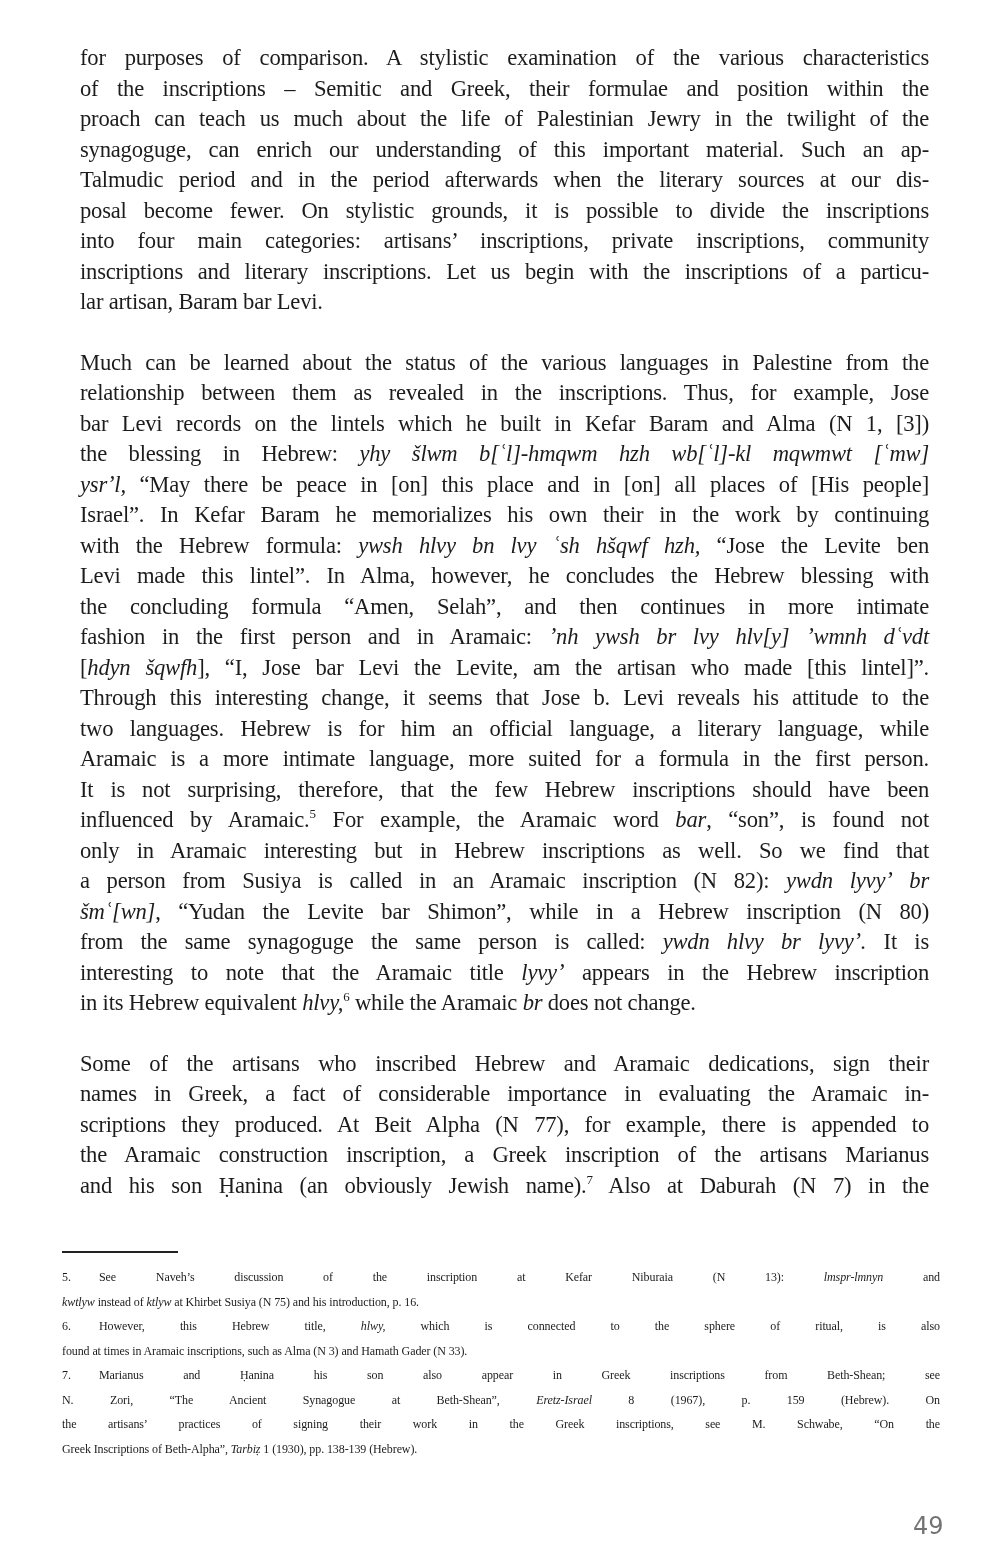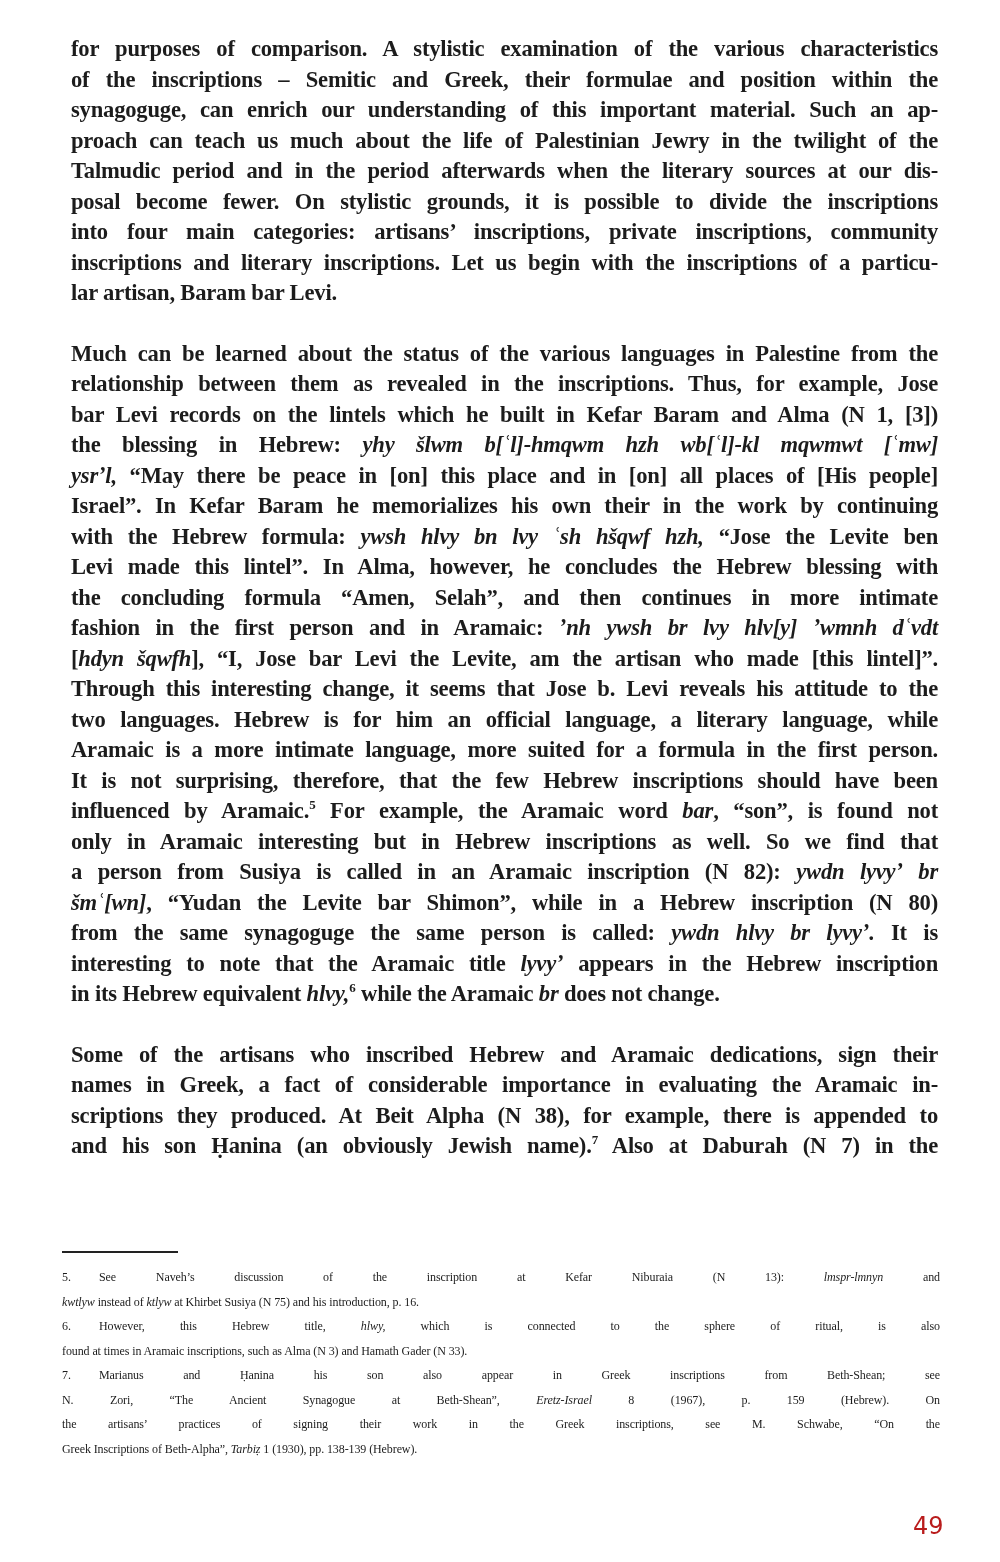--- a/index.html
+++ b/index.html
@@ -1,40 +1,40 @@
 <!DOCTYPE html>
 <html><head>
 <meta charset="utf-8">
 <style>
   html, body { margin: 0; padding: 0; background: #ffffff; }
   body { width: 1000px; height: 1562px; position: relative; overflow: hidden;
          font-family: "Liberation Serif", "DejaVu Serif", serif; color: #1c1c1c; }
   .page { position: absolute; left: 67px; top: 30px; width: 875px; }
-  .para { font-size: 22.6px; line-height: 30.5px; text-align: justify; margin: 4px; letter-spacing: -0.2px; font-weight: bold; }
+  .para { font-size: 22.6px; line-height: 30.5px; text-align: justify; margin: 13px; letter-spacing: -0.2px; }
   .para + .para { margin-top: 30px; }
   .line { display: block; text-align: justify; text-align-last: justify; white-space: nowrap; }
   .line.last { text-align-last: left; }
   i { font-style: italic; }
   sup { font-size: 13px; line-height: 0; vertical-align: 9px; }
   .rule { position: absolute; left: 62px; top: 1251px; width: 116px; height: 2px; background: #222; }
   .notes { position: absolute; left: 62px; top: 1265px; width: 878px; font-size: 12px; line-height: 24.5px; }
   .notes .line { letter-spacing: -0.1px; }
   .fnnum { display: inline-block; width: 37px; }
-  .pageno { position: absolute; left: 913px; top: 1512px; font-family: "DejaVu Sans", sans-serif; font-size: 24px; color: #b91c1c; }
+  .pageno { position: absolute; left: 913px; top: 1512px; font-family: "DejaVu Sans", sans-serif; font-size: 24px; color: #737373; }
 </style>
 </head>
 <body>
 
 <div class="page">
   <div id="paragraphs">
       <div class="para">
         <span class="line">for purposes of comparison. A stylistic examination of the various characteristics</span>
         <span class="line">of the inscriptions – Semitic and Greek, their formulae and position within the</span>
+        <span class="line">proach can teach us much about the life of Palestinian Jewry in the twilight of the</span>
         <span class="line">synagoguge, can enrich our understanding of this important material. Such an ap-</span>
-        <span class="line">proach can teach us much about the life of Palestinian Jewry in the twilight of the</span>
         <span class="line">Talmudic period and in the period afterwards when the literary sources at our dis-</span>
         <span class="line">posal become fewer. On stylistic grounds, it is possible to divide the inscriptions</span>
         <span class="line">into four main categories: artisans’ inscriptions, private inscriptions, community</span>
         <span class="line">inscriptions and literary inscriptions. Let us begin with the inscriptions of a particu-</span>
         <span class="line last">lar artisan, Baram bar Levi.</span>
       </div>
       <div class="para">
         <span class="line">Much can be learned about the status of the various languages in Palestine from the</span>
         <span class="line">relationship between them as revealed in the inscriptions. Thus, for example, Jose</span>
         <span class="line">bar Levi records on the lintels which he built in Kefar Baram and Alma (N 1, [3])</span>
@@ -54,21 +54,22 @@
         <span class="line">only in Aramaic interesting but in Hebrew inscriptions as well. So we find that</span>
         <span class="line">a person from Susiya is called in an Aramaic inscription (N 82): <i>ywdn lyvyʼ br</i></span>
         <span class="line"><i>šmʿ[wn]</i>, “Yudan the Levite bar Shimon”, while in a Hebrew inscription (N 80)</span>
         <span class="line">from the same synagoguge the same person is called: <i>ywdn hlvy br lyvyʼ.</i> It is</span>
         <span class="line">interesting to note that the Aramaic title <i>lyvyʼ</i> appears in the Hebrew inscription</span>
         <span class="line last">in its Hebrew equivalent <i>hlvy,</i><sup>6</sup> while the Aramaic <i>br</i> does not change.</span>
       </div>
       <div class="para">
         <span class="line">Some of the artisans who inscribed Hebrew and Aramaic dedications, sign their</span>
         <span class="line">names in Greek, a fact of considerable importance in evaluating the Aramaic in-</span>
-        <span class="line">scriptions they produced. At Beit Alpha (N 38), for example, there is appended to</span>
+        <span class="line">scriptions they produced. At Beit Alpha (N 77), for example, there is appended to</span>
+        <span class="line">the Aramaic construction inscription, a Greek inscription of the artisans Marianus</span>
         <span class="line">and his son Ḥanina (an obviously Jewish name).<sup>7</sup> Also at Daburah (N 7) in the</span>
       </div>
     </div>
 </div>
 
 <div class="rule"></div>
 <div class="notes" id="notes">
     <div>
       <span class="line"><span class="fnnum">5.</span>See Naveh’s discussion of the inscription at Kefar Niburaia (N 13): <i>lmspr-lmnyn</i> and</span>
       <span class="line last"><i>kwtlyw</i> instead of <i>ktlyw</i> at Khirbet Susiya (N 75) and his introduction, p. 16.</span>

